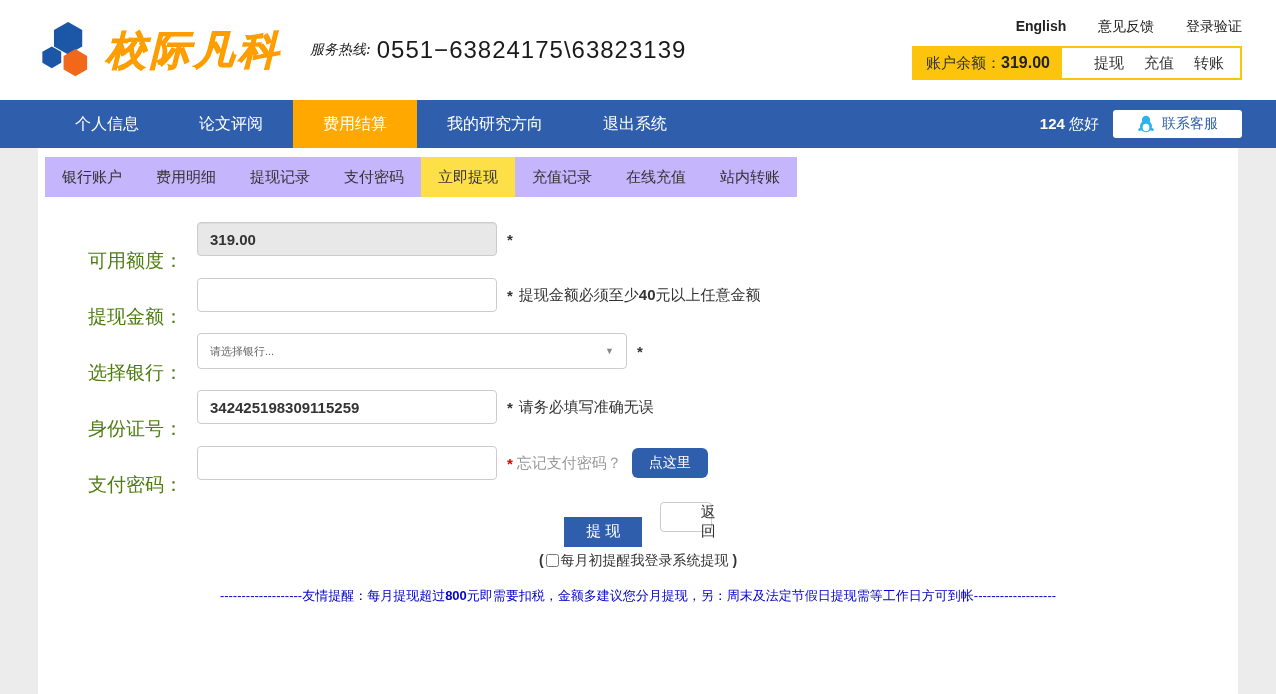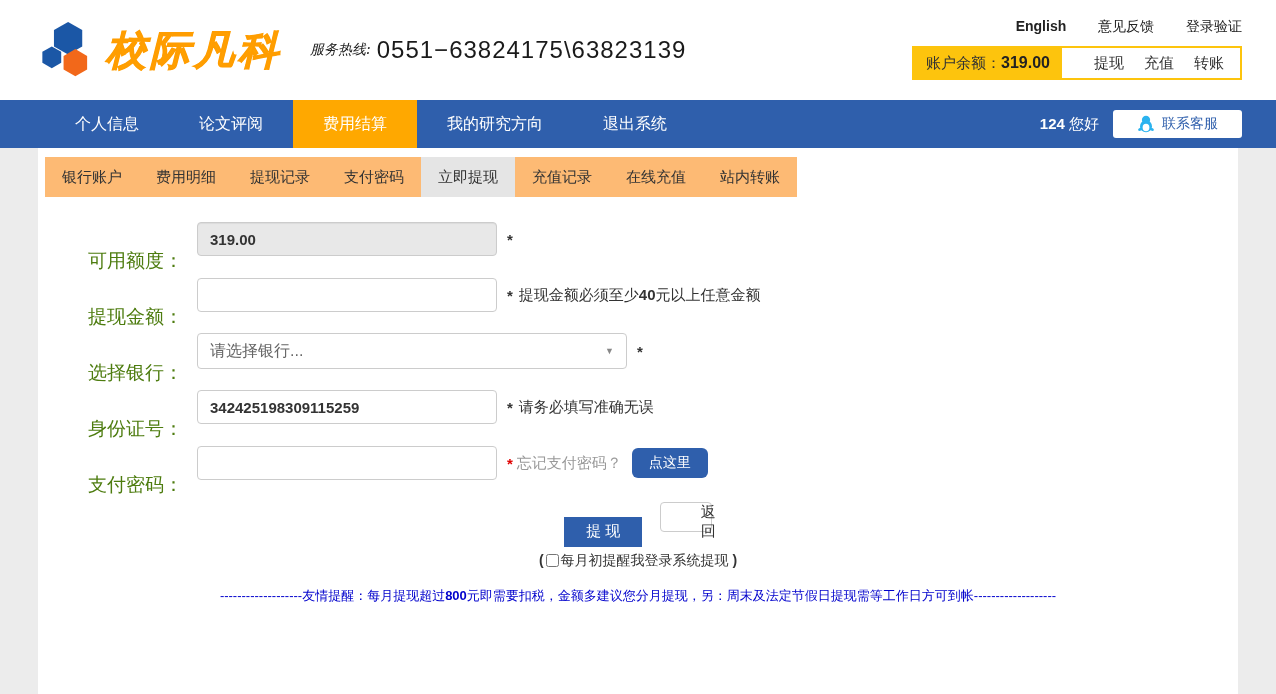--- a/index.html
+++ b/index.html
@@ -33,35 +33,35 @@
   .greeting b { font-size:15px; }
   .service-btn { background:#fff; border-radius:3px; height:28px; display:flex; align-items:center; padding:0 24px; cursor:pointer; }
   .service-btn .qq { width:18px; height:18px; margin-right:7px; }
   .service-btn span { color:#2f5fac; font-size:14px; }
 
   
   .content { height:546px; background:#ececec; }
   .panel { width:1200px; height:100%; margin:0 auto; background:#fff; }
 
   .tabbar { display:inline-flex; margin:9px 0 0 7px; }
-  .tab { background:#fdba74; height:40px; display:flex; align-items:center; padding:0 17px; font-size:15px; color:#333; cursor:pointer; }
-  .tab.active { background:#e5e5e5; }
+  .tab { background:#c4b5fd; height:40px; display:flex; align-items:center; padding:0 17px; font-size:15px; color:#333; cursor:pointer; }
+  .tab.active { background:#fde047; }
 
   .form { margin-top:25px; }
   .form-row { display:flex; align-items:center; height:34px; margin-bottom:22px; }
   .form-label { width:145px; text-align:right; font-size:19px; color:#4d7c0f; flex-shrink:0;margin-top:44px; }
   .txt-input { width:300px; height:34px; margin-left:14px; border:1px solid #ccc; border-radius:4px; padding:0 12px; font-size:15px; color:#333; font-family:inherit; outline:none; }
   .txt-input.bold { font-weight:bold; }
   .txt-input.readonly { background:#e8e8e8; box-shadow:inset 0 1px 1px rgba(0,0,0,.06); }
   .req { font-size:15px; font-weight:bold; color:#333; margin-left:10px; }
   .req.red { color:#e00000; }
   .hint { font-size:15px; color:#333; margin-left:6px; }
   .hint b { font-size:15px; }
   .select-box { width:430px; height:36px; margin-left:14px; border:1px solid #ccc; border-radius:4px; display:flex; align-items:center; justify-content:space-between; padding:0 12px; cursor:pointer; background:#fff; }
-  .select-text { font-size:16px; color:#666; }
+  .select-text { font-size:11px; color:#666; }
   .select-arrow { font-size:9px; color:#888; }
   .forgot { font-size:15px; color:#999; margin-left:4px; }
   .gothere-btn { background:#2f5fac; color:#fff; border:none; border-radius:6px; font-size:14px; padding:6px 17px; margin-left:10px; cursor:pointer; font-family:inherit; }
 
   .btn-row { text-align:center; height:30px; margin-top:0; }
   .submit-btn { background:#2f5fac; color:#fff; border:none; border-radius:0; width:78px; height:30px; font-size:15px; cursor:pointer; font-family:inherit; }
   .back-btn { background:#fff; color:#333; border:1px solid #ccc; border-radius:4px; width:52px; height:30px; font-size:15px; margin-left:13px; cursor:pointer; font-family:inherit;padding-left:40px; }
 
   .reminder-row { text-align:center; margin-top:20px; font-size:14px; color:#333; }
   .reminder-row .paren { font-weight:bold; }

